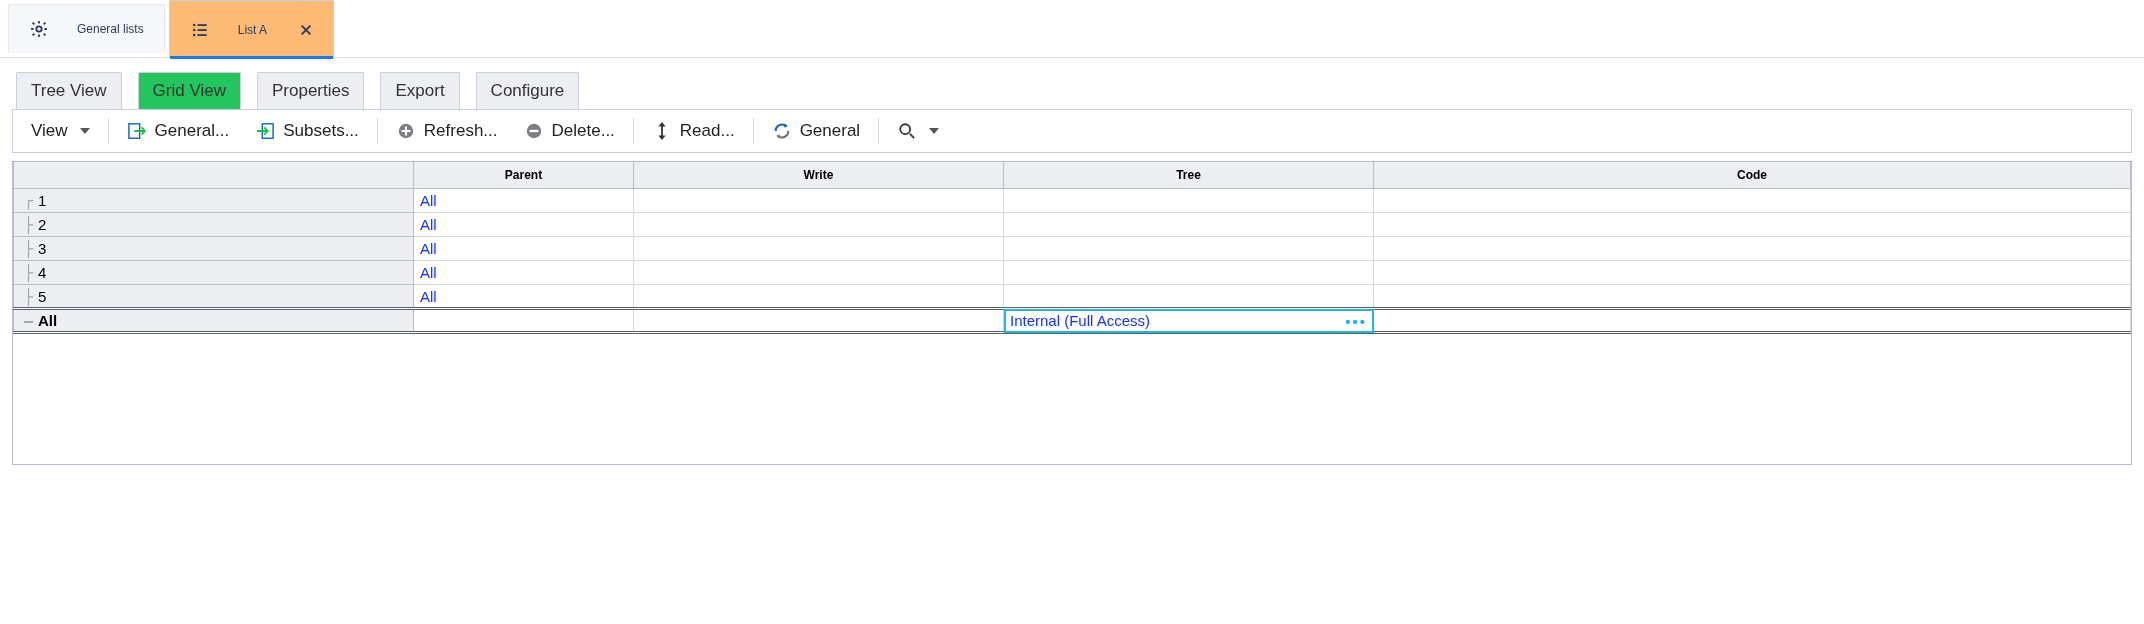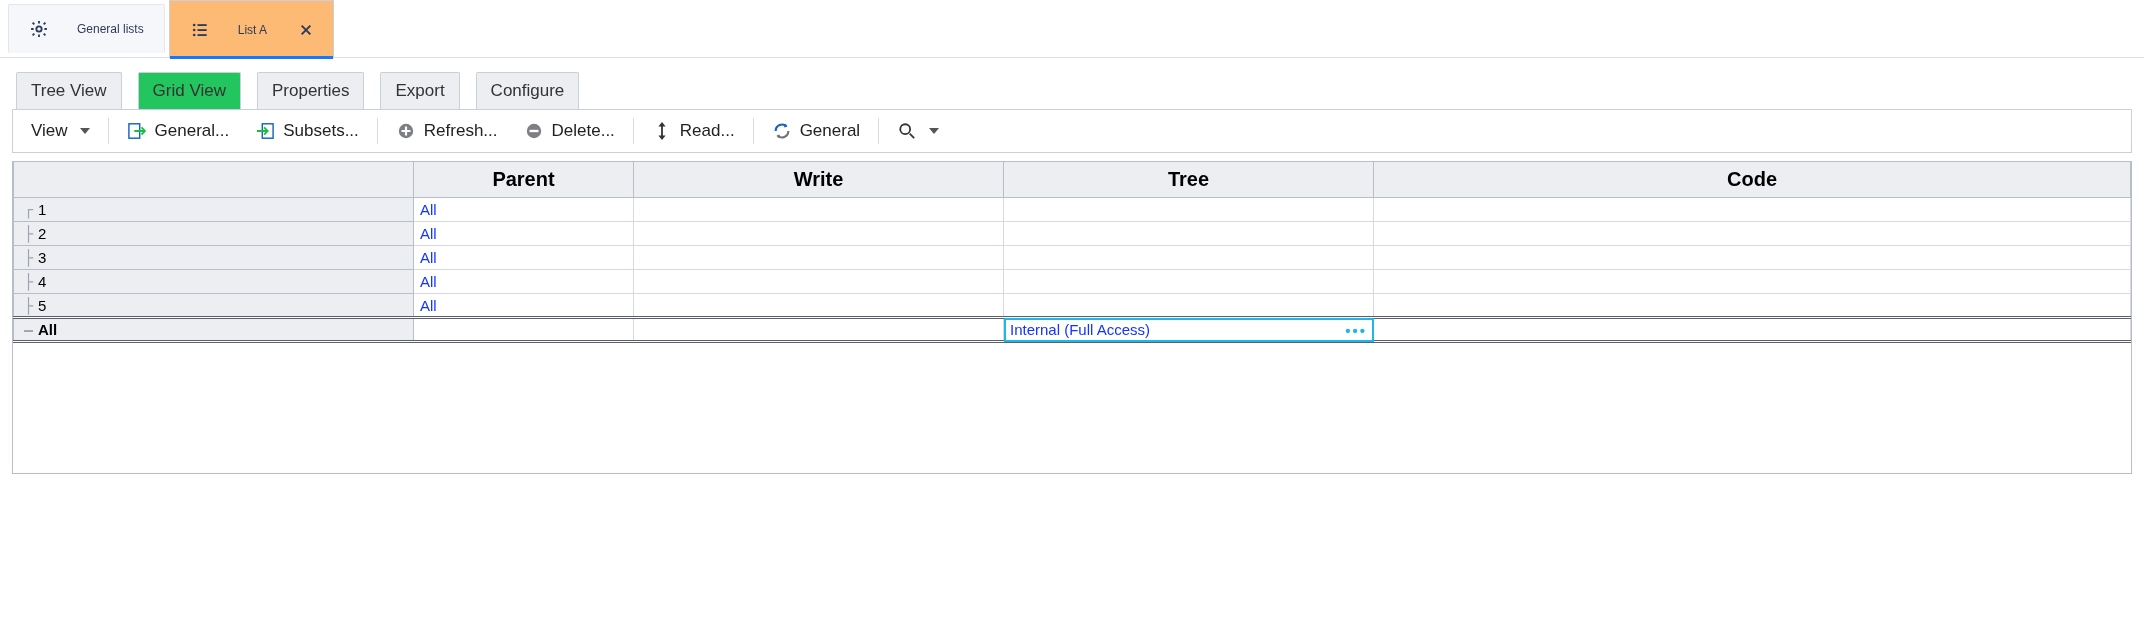--- a/index.html
+++ b/index.html
@@ -30,21 +30,21 @@
   svg{display:block}
 
   
   .grid-wrap{margin:8px 12px 0 12px;border-left:1px solid #b8bec8;border-right:1px solid #b8bec8;border-bottom:1px solid #b8bec8}
   table{border-collapse:collapse;width:100%;table-layout:fixed}
   col.c-name{width:400px}
   col.c-parent{width:220px}
   col.c-write{width:370px}
   col.c-read{width:370px}
   col.c-code{}
-  thead th{background:#eceef1;font-weight:bold;font-size:20px;padding:6px 8px;border:1px solid #b8bec8;text-align:center}
+  thead th{background:#eceef1;font-weight:bold;font-size:12px;padding:6px 8px;border:1px solid #b8bec8;text-align:center}
   tbody td{border:1px solid #d5d9e0;padding:2px 6px;font-size:15px;height:24px;vertical-align:middle;white-space:nowrap;overflow:hidden}
   tbody td.rowhdr{background:#eceef1;border:1px solid #b8bec8;position:relative;padding-left:24px;color:#000}
   tbody td.rowhdr .tree-mark{color:#9ea5b1;position:absolute;left:10px;font-family:monospace}
   tbody tr.totalrow td{border-top:3px double #5a5f6b;border-bottom:3px double #5a5f6b}
   tbody tr.totalrow td.rowhdr{font-weight:bold;padding-left:24px}
   .link{color:#1334ff}
   td.selected{outline:2px solid #1fb6e8;outline-offset:-2px;position:relative}
   .cell-more{position:absolute;right:6px;top:50%;transform:translateY(-50%);color:#1fb6e8;letter-spacing:2px;font-weight:bold;cursor:pointer}
 
   .grid-empty{height:130px;background:#fff}

